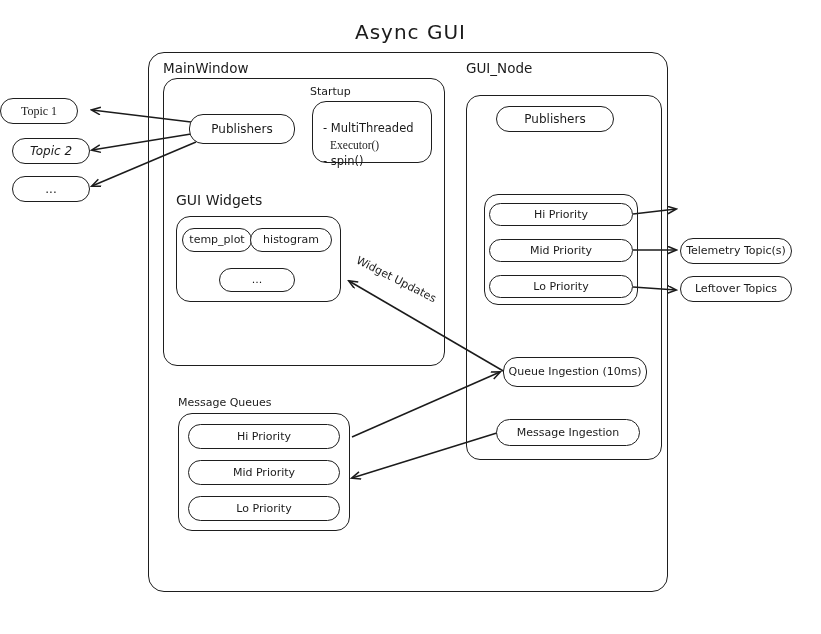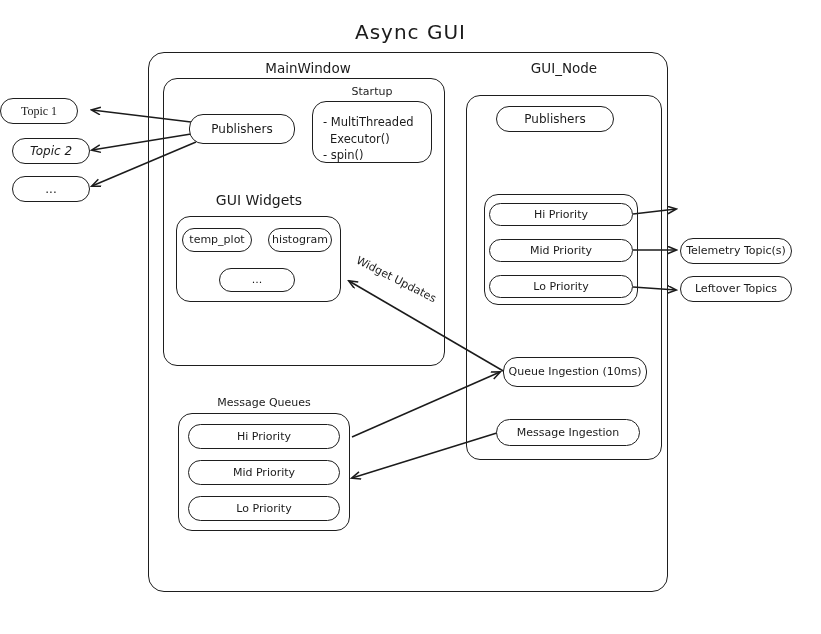--- a/index.html
+++ b/index.html
@@ -25,31 +25,31 @@
     text-align:center;
     color:#1b1b1b;
     line-height:1.25;
   }
   .box.group{ background:transparent; }
   .outer{ border-width:1.7px; border-radius:16px; }
   .lbl{
     position:absolute;
     color:#1b1b1b;
     white-space:nowrap;
-    text-align:center;
+    text-align:left;
     line-height:1.22;
   }
 
   
   .t-title{ font-size:20px; letter-spacing:1px; }
   .t-group{ font-size:13.5px; }
   .t-group2{ font-size:14px; }
   .t-node{ font-size:12px; }
   .t-small{ font-size:11px; }
-  .t-list{ font-size:11.5px; text-align:left; justify-content:flex-start; padding:12px 10px; align-items:flex-start; line-height:1.45; }
+  .t-list{ font-size:11.5px; text-align:left; justify-content:flex-start; padding:18px 10px; align-items:flex-start; line-height:1.45; }
   .t-arrowlbl{ font-size:11px; }
 
   svg.links{ position:absolute; left:0; top:0; width:821px; height:634px; overflow:visible; pointer-events:none; }
   svg.links path, svg.links line{ stroke:#1b1b1b; stroke-width:1.5px; fill:none; }
 </style>
 </head>
 <body>
 
 <div id="stage">
 
@@ -92,31 +92,31 @@
   <div class="lbl t-group" style="left:163px;top:60px;width:290px;">MainWindow</div>
   <div class="box group" style="left:163px;top:78px;width:282px;height:288px;"></div>
 
   <div class="box t-node" style="left:189px;top:114px;width:106px;height:30px;">
     <span>Publishers</span>
   </div>
 
   <div class="lbl t-small" style="left:310px;top:85px;width:124px;">Startup</div>
   <div class="box t-list" style="left:312px;top:101px;width:120px;height:62px;flex-direction:column;">
     <span>- MultiThreaded</span>
-    <span style="padding-left:7px;">Executor()</span>
+    <span style="padding-left:7px;font-family:Liberation Serif, serif;">Executor()</span>
     <span>- spin()</span>
   </div>
 
   <div class="lbl t-group2" style="left:176px;top:192px;width:166px;">GUI Widgets</div>
   <div class="box group" style="left:176px;top:216px;width:165px;height:86px;"></div>
 
   <div class="box t-small" style="left:182px;top:228px;width:70px;height:24px;">
     <span>temp_plot</span>
   </div>
-  <div class="box t-small" style="left:268px;top:228px;width:64px;height:24px;">
+  <div class="box t-small" style="left:250px;top:228px;width:82px;height:24px;">
     <span>histogram</span>
   </div>
   <div class="box t-small" style="left:219px;top:268px;width:76px;height:24px;">
     <span>...</span>
   </div>
 
   <div class="lbl t-arrowlbl" style="left:357px;top:253px;width:110px;text-align:left;transform:rotate(27deg);transform-origin:0 50%;">Widget Updates</div>
 
   <div class="lbl t-small" style="left:178px;top:396px;width:172px;">Message Queues</div>
   <div class="box group" style="left:178px;top:413px;width:172px;height:118px;"></div>

